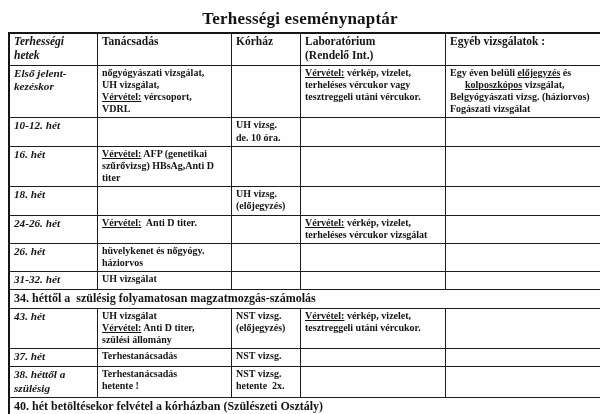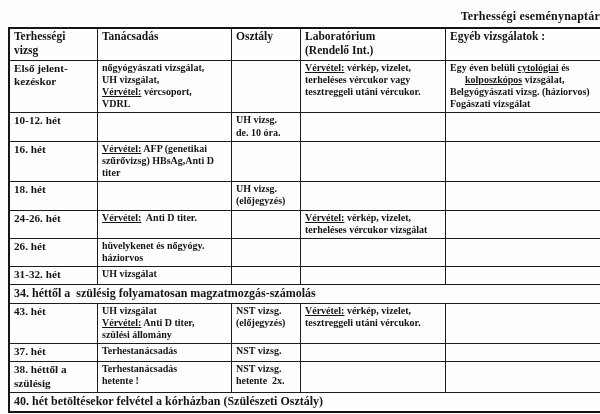--- a/index.html
+++ b/index.html
@@ -2,60 +2,60 @@
 <html><head>
 <meta charset="utf-8">
 <style>
   html,body{margin:0;padding:0;}
   body{
     width:600px;height:414px;overflow:hidden;
     background:#fefefe;color:#141414;
     font-family:"Liberation Serif","DejaVu Serif",serif;
   }
   .title{
-    text-align:right;font-size:12px;font-weight:bold;
+    text-align:center;font-size:17px;font-weight:bold;
     margin:9px 0 3px 0;letter-spacing:.2px;
   }
   table.cal{
     border-collapse:collapse;table-layout:fixed;
     margin-left:8px;width:580px;border:2px solid #161616;
   }
   table.cal td,table.cal th{
     border:1px solid #1c1c1c;vertical-align:top;text-align:left;
     font-weight:bold;padding:1px 2px 2px 4px;
   }
   th{font-size:11.5px;line-height:1.2;}
   td{font-size:10px;line-height:1.22;}
   td div,th div{white-space:pre-wrap;}
-  .c0{width:81px;}
+  .c0{width:81px;font-style:italic;}
   .c1{width:127px;}
   .c2{width:62px;}
   .c3{width:138px;}
   .c4{width:152px;}
   td.c0{font-size:11.2px;}
   .u{text-decoration:underline;}
   .span-cell{font-size:12px;white-space:pre-wrap;}
 </style>
 </head>
 <body>
 
 <div class="page">
   <h1 class="title">Terhességi eseménynaptár</h1>
   <table class="cal">
     <thead>
       <tr>
         <th class="c0">
             <div><span>Terhességi</span></div>
-            <div><span>vizsg</span></div>
+            <div><span>hetek</span></div>
           </th>
         <th class="c1">
             <div><span>Tanácsadás</span></div>
           </th>
         <th class="c2">
-            <div><span>Osztály</span></div>
+            <div><span>Kórház</span></div>
           </th>
         <th class="c3">
             <div><span>Laboratórium</span></div>
             <div><span>(Rendelő Int.)</span></div>
           </th>
         <th class="c4">
             <div><span>Egyéb vizsgálatok :</span></div>
           </th>
       </tr>
     </thead>
@@ -71,21 +71,21 @@
             <div><span class="u">Vérvétel:</span><span> vércsoport,</span></div>
             <div><span>VDRL</span></div>
           </td>
           <td class="c2"></td>
           <td class="c3">
             <div><span class="u">Vérvétel:</span><span> vérkép, vizelet,</span></div>
             <div><span>terheléses vércukor vagy</span></div>
             <div><span>tesztreggeli utáni vércukor.</span></div>
           </td>
           <td class="c4">
-            <div><span>Egy éven belüli </span><span class="u">cytológiai</span><span> és</span></div>
+            <div><span>Egy éven belüli </span><span class="u">előjegyzés</span><span> és</span></div>
             <div><span>&nbsp;&nbsp;&nbsp;&nbsp;&nbsp;&nbsp;</span><span class="u">kolposzkópos</span><span> vizsgálat,</span></div>
             <div><span>Belgyógyászati vizsg. (háziorvos)</span></div>
             <div><span>Fogászati vizsgálat</span></div>
           </td>
         </tr>
         <tr>
           <td class="c0">
             <div><span>10-12. hét</span></div>
           </td>
           <td class="c1"></td>

